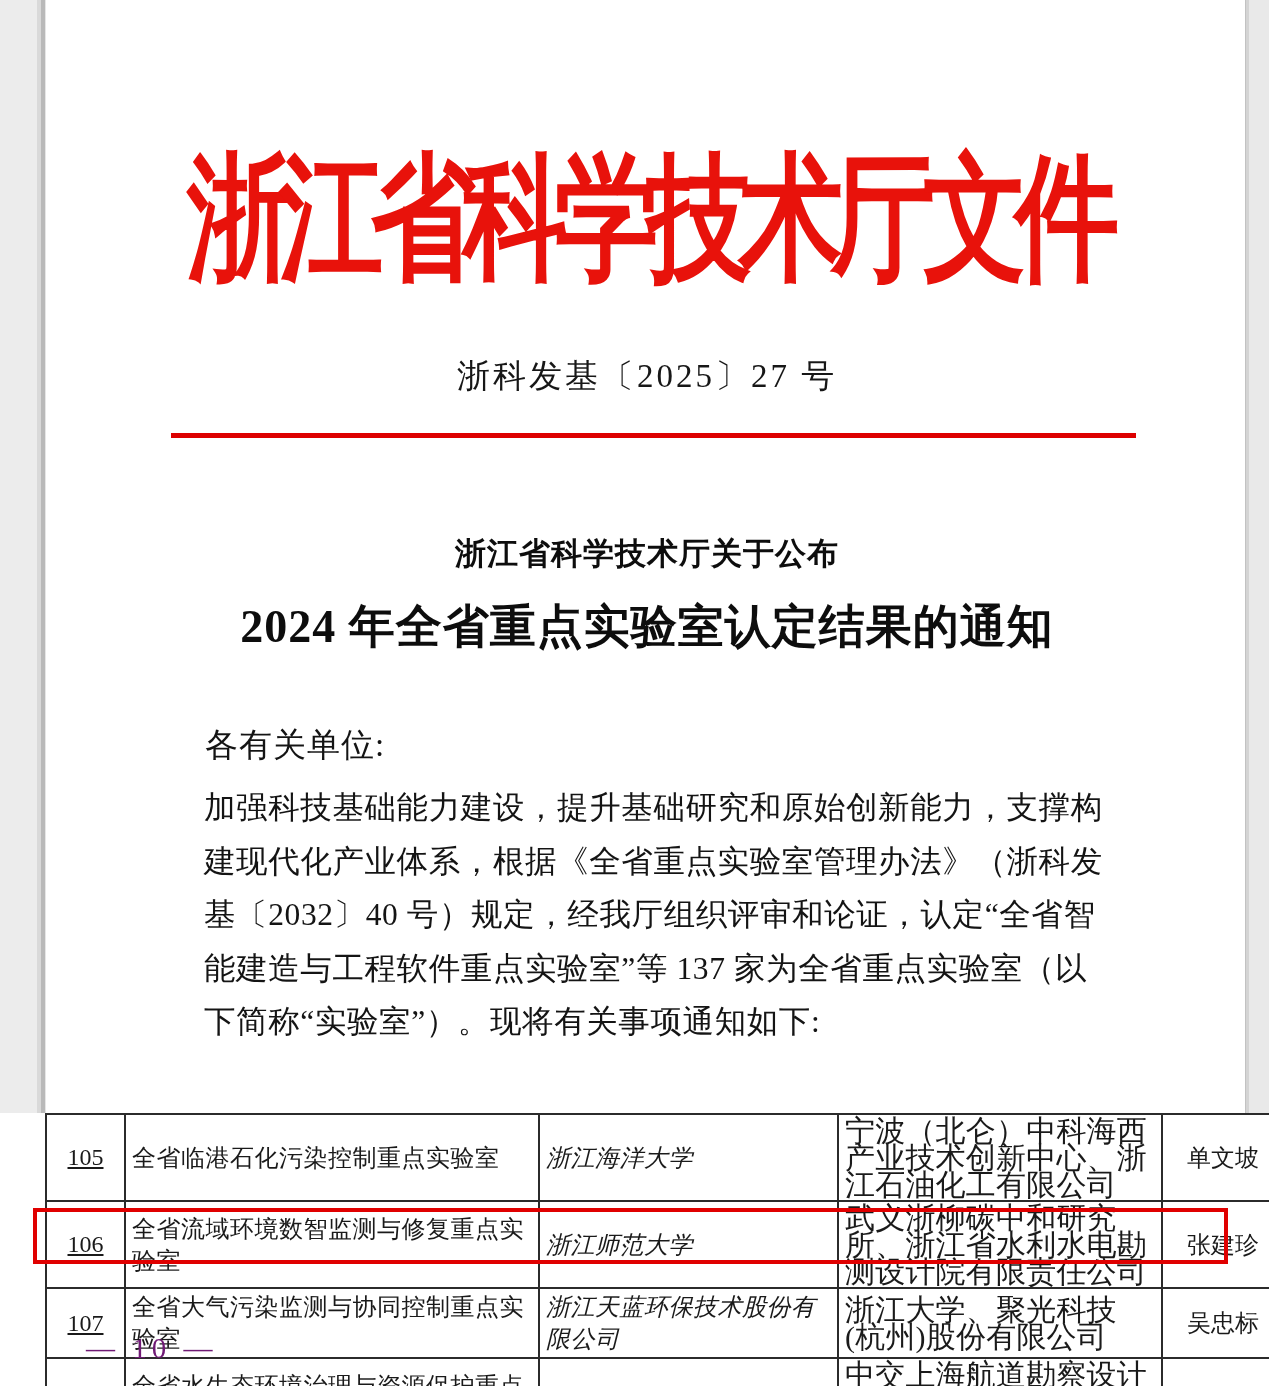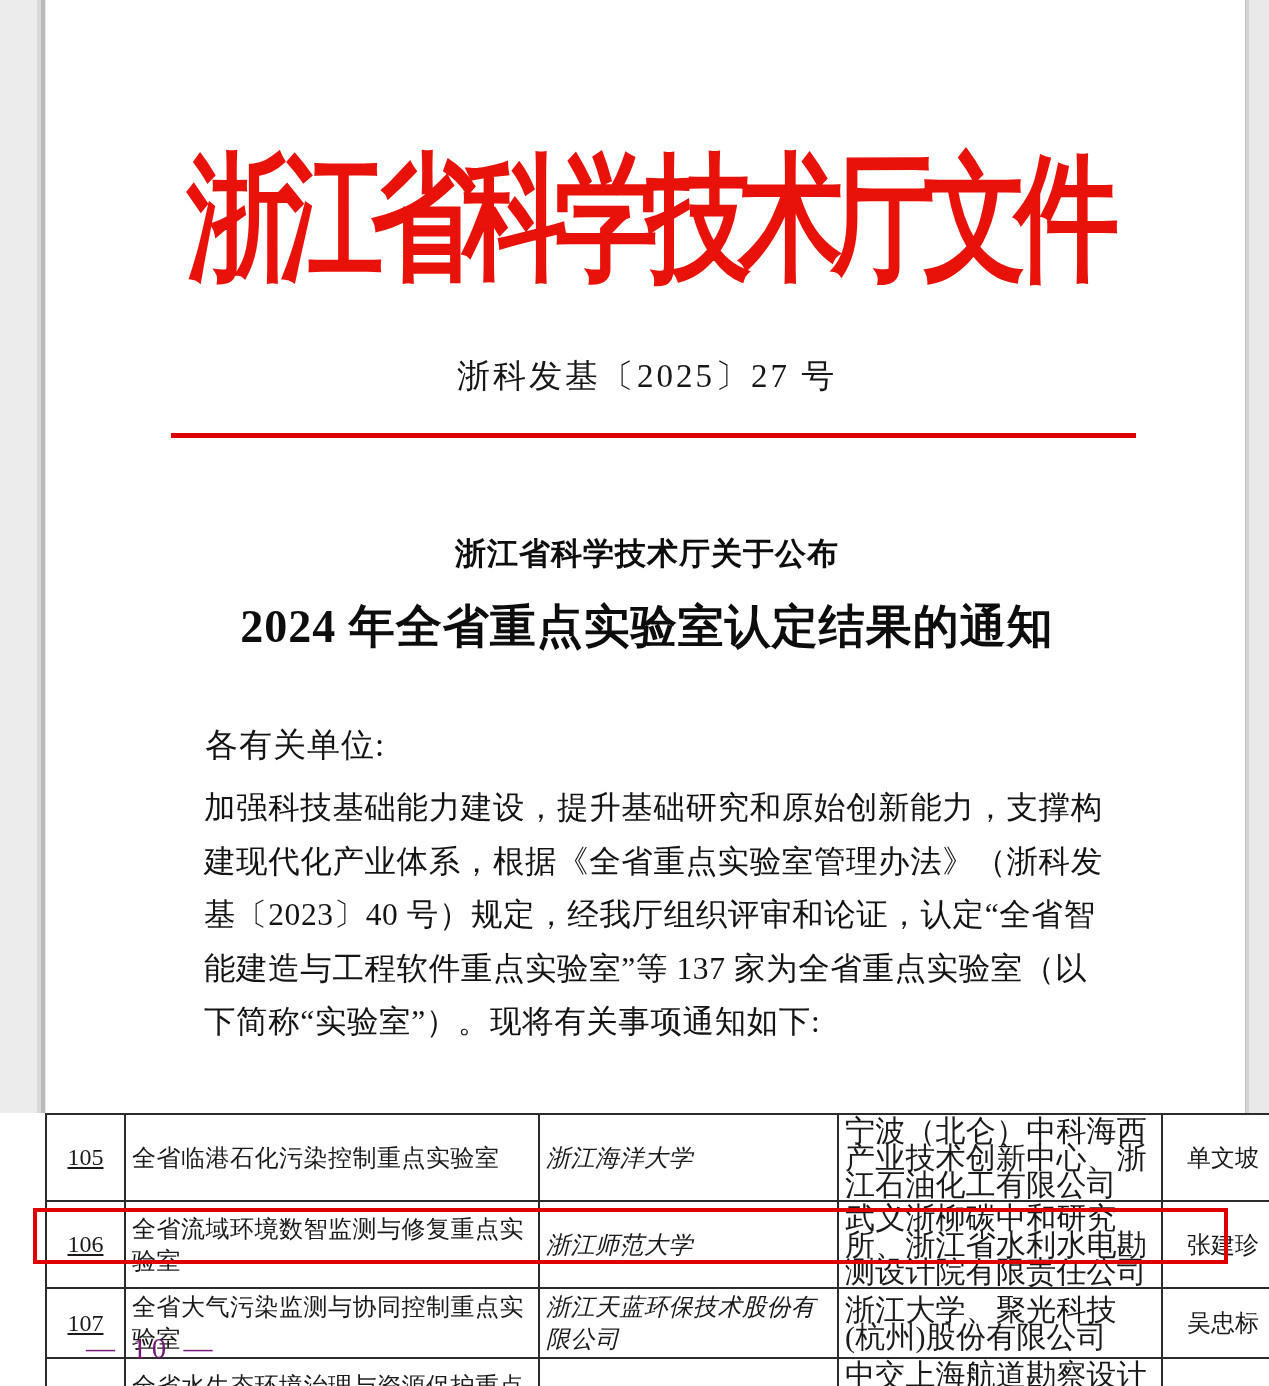--- a/index.html
+++ b/index.html
@@ -91,21 +91,21 @@
   <div class="red-rule"></div>
 
   <div class="notice-title l1">浙江省科学技术厅关于公布</div>
   <div class="notice-title l2">2024 年全省重点实验室认定结果的通知</div>
 
   <div class="salutation">各有关单位:</div>
 
   <div class="body-para">
     <div class="body-line">加强科技基础能力建设，提升基础研究和原始创新能力，支撑构</div>
     <div class="body-line">建现代化产业体系，根据《全省重点实验室管理办法》（浙科发</div>
-    <div class="body-line">基〔2023〕40 号）规定，经我厅组织评审和论证，认定“全省智</div>
+    <div class="body-line">基〔2032〕40 号）规定，经我厅组织评审和论证，认定“全省智</div>
     <div class="body-line">能建造与工程软件重点实验室”等 137 家为全省重点实验室（以</div>
     <div class="body-line">下简称“实验室”）。现将有关事项通知如下:</div>
   </div>
 
   <div class="table-section">
     <table class="lab-table">
       <tbody>
         <tr class="r0">
           <td class="col-no">105</td>
           <td class="col-lab">全省临港石化污染控制重点实验室</td>

